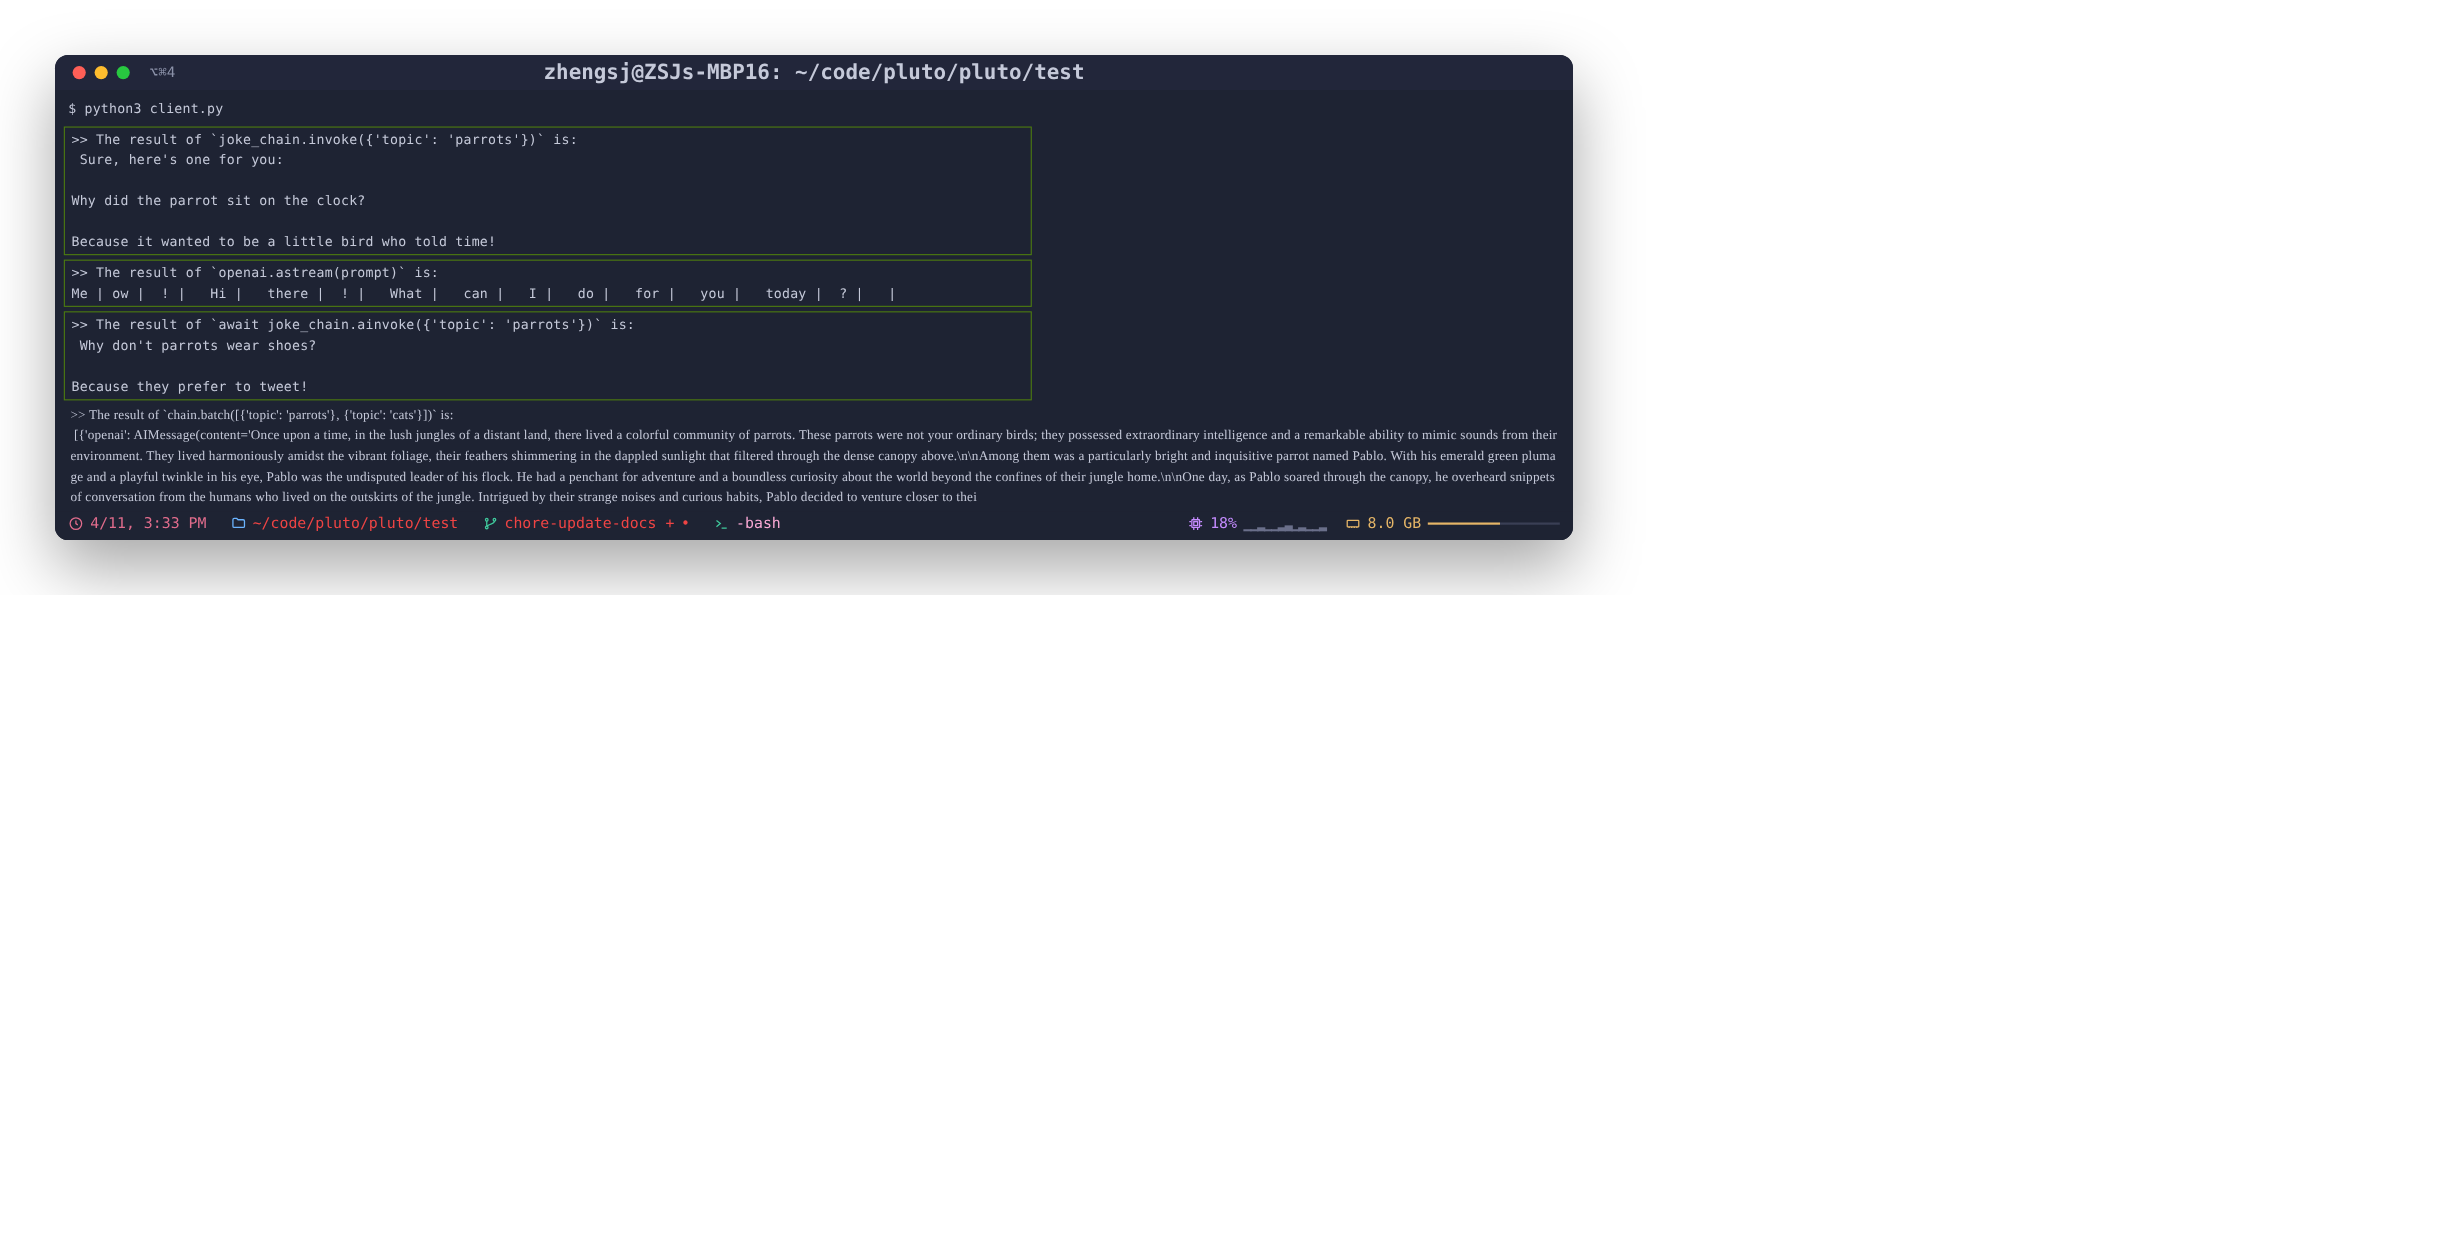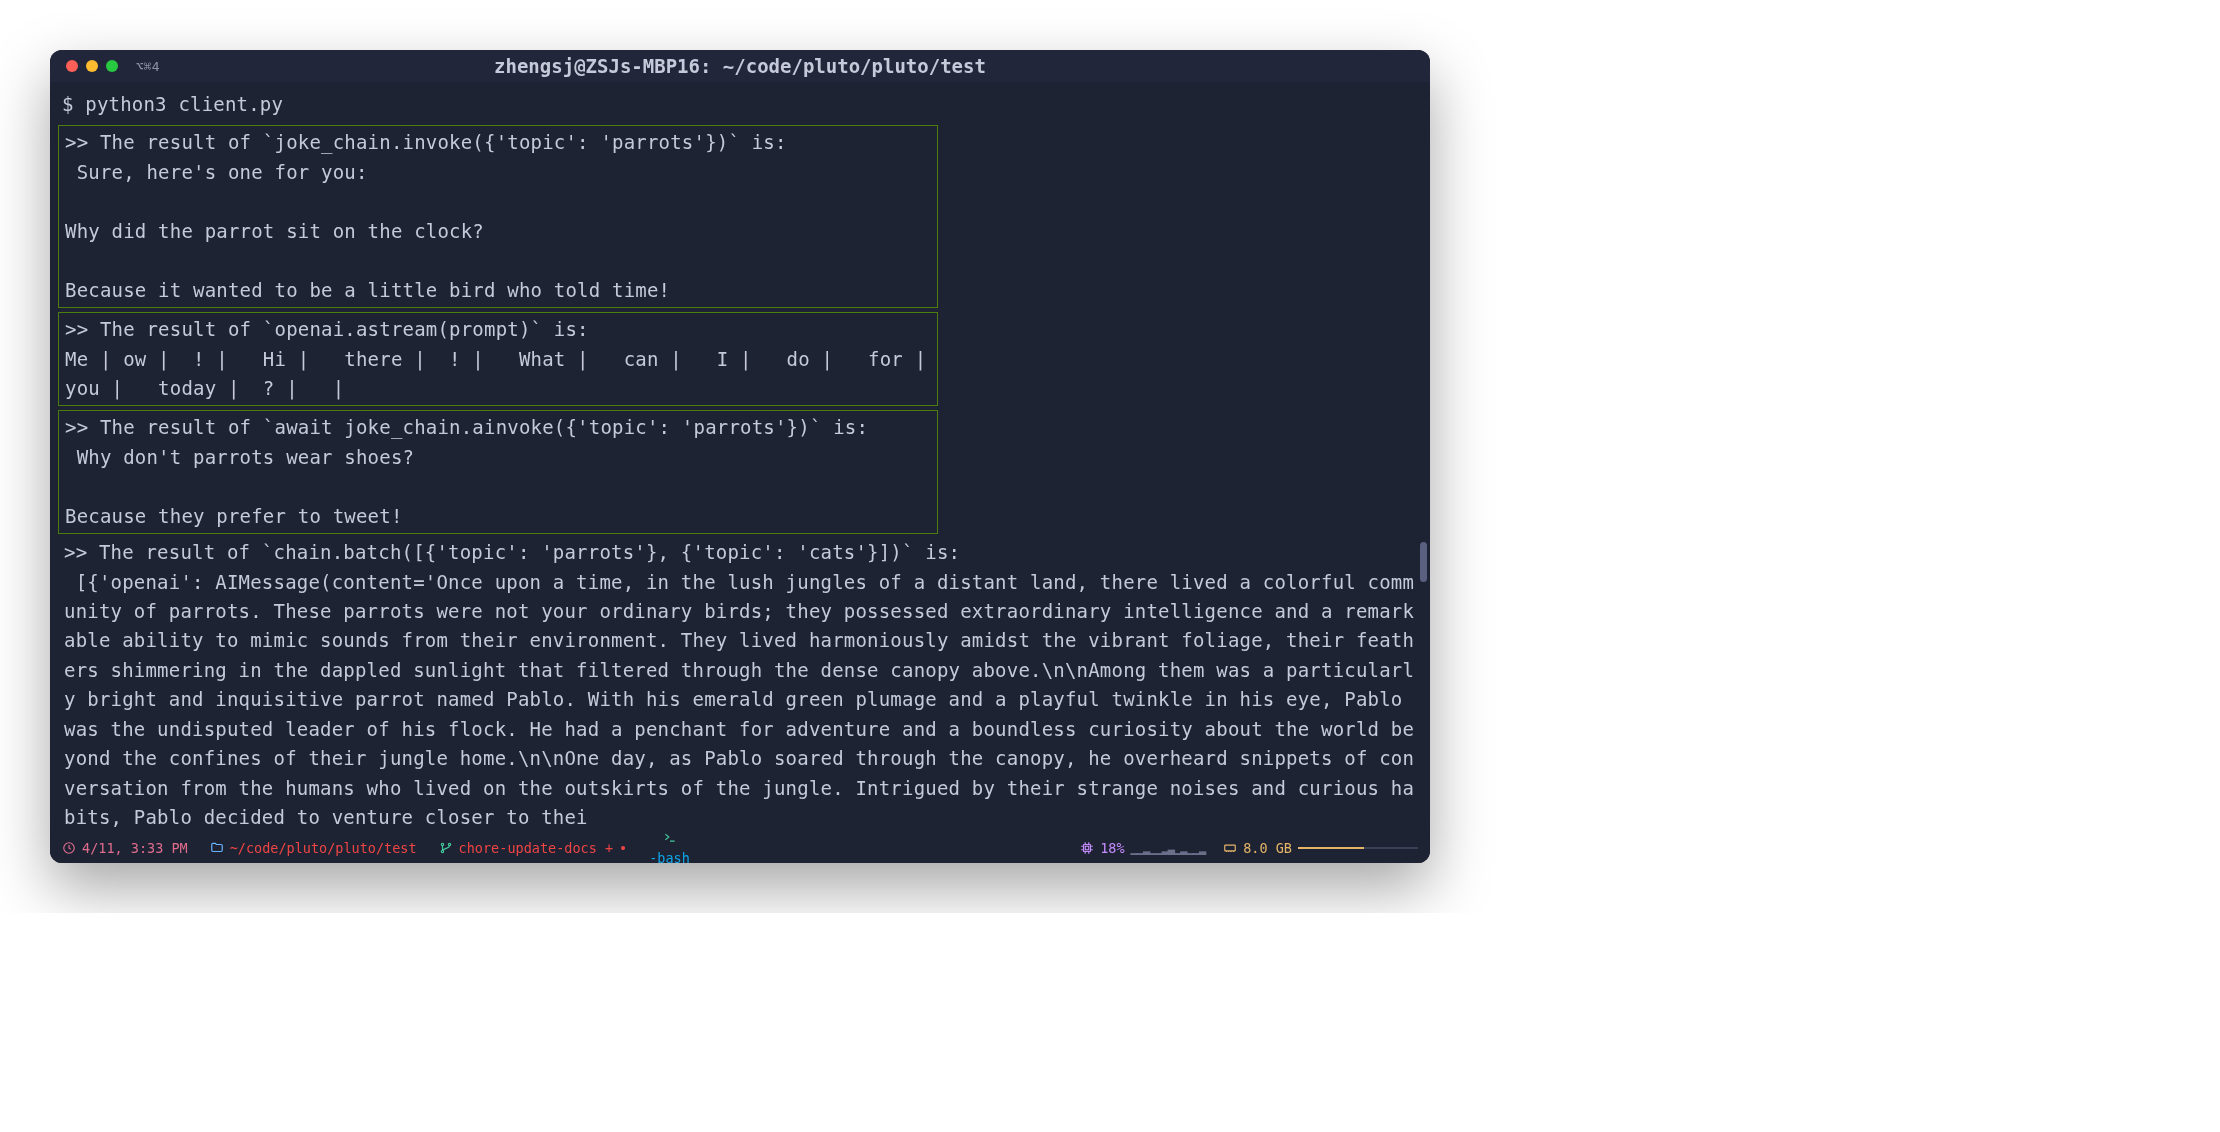--- a/index.html
+++ b/index.html
@@ -47,39 +47,40 @@
       position: absolute;
       left: 50%;
       transform: translateX(-50%);
       color: #c5c9d9;
       font-size: 19px;
       font-weight: 600;
     }
     .terminal-body {
       padding: 8px 8px 4px 8px;
       color: #c5c9d9;
-      font-size: 19px;
+      font-size: 12px;
       line-height: 1.55;
       letter-spacing: 0.2px;
       position: relative;
     }
     .cmd-line { padding: 0 4px 2px 4px; }
     .framed {
       border: 1px solid #4d7c0f;
       padding: 2px 6px;
       width: 880px;
       margin: 4px 0;
       white-space: pre-wrap;
     }
     .framed2 { width: 880px; }
     .framed3 { width: 880px; }
     .plain-block {
       padding: 0 6px;
       white-space: pre-wrap;
       word-break: break-all;
+      font-family: Liberation Serif, serif;
     }
     .scrollbar-thumb {
       position: absolute;
       right: 3px;
       top: 460px;
       width: 7px;
       height: 40px;
       background: #5a6080;
       border-radius: 4px;
     }
@@ -90,21 +91,21 @@
       align-items: center;
       gap: 22px;
       padding: 0 12px 4px 12px;
       font-size: 13.5px;
       font-weight: 500;
     }
     .status-seg { display: flex; align-items: center; gap: 6px; white-space: nowrap; }
     .status-time { color: #e06c8c; }
     .status-path { color: #ef4444; }
     .status-branch { color: #ef4444; }
-    .status-shell { color: #0ea5e9; flex-direction: column; }
+    .status-shell { color: #f9a8d4; }
     .status-cpu { color: #c58cff; }
     .status-ram { color: #e5b567; }
     .spark { color: #6a6f8a; font-size: 12px; letter-spacing: -1px; }
     .status-right { margin-left: auto; display: flex; gap: 18px; align-items: center; }
     .ram-bar {
       width: 120px;
       height: 2px;
       background: linear-gradient(to right, #e5b567 0%, #e5b567 55%, #3a3f55 55%, #3a3f55 100%);
     }
     .icon-svg { width: 14px; height: 14px; display: inline-block; vertical-align: middle; }

